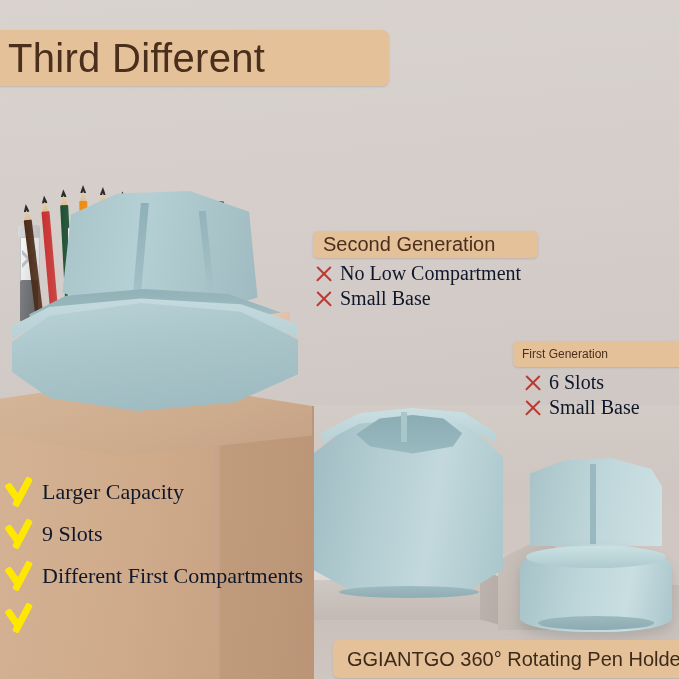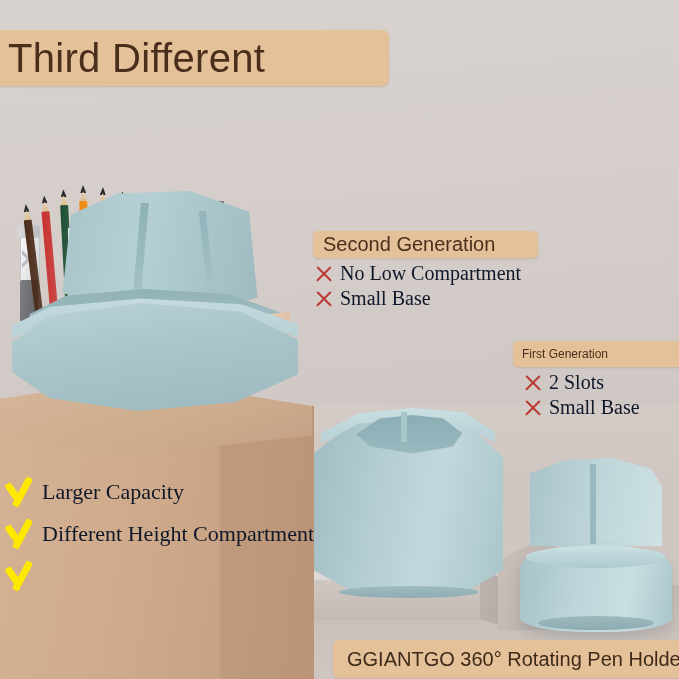--- a/index.html
+++ b/index.html
@@ -331,21 +331,21 @@
 
   <div class="banner" id="gen1-banner">
     <span>First Generation</span>
   </div>
   <div class="feat-list" id="gen1-list">
       <div class="feat-row">
         <span class="xmark">
           <i></i>
           <i></i>
         </span>
-        <span class="txt">2 Slots</span>
+        <span class="txt">6 Slots</span>
       </div>
       <div class="feat-row">
         <span class="xmark">
           <i></i>
           <i></i>
         </span>
         <span class="txt">Small Base</span>
       </div>
     </div>
 
@@ -355,21 +355,28 @@
           <i></i>
           <i></i>
         </span>
         <span class="txt">Larger Capacity</span>
       </div>
       <div class="feat-row">
         <span class="check">
           <i></i>
           <i></i>
         </span>
-        <span class="txt">Different Height Compartment</span>
+        <span class="txt">9 Slots</span>
+      </div>
+      <div class="feat-row">
+        <span class="check">
+          <i></i>
+          <i></i>
+        </span>
+        <span class="txt">Different First Compartments</span>
       </div>
       <div class="feat-row">
         <span class="check">
           <i></i>
           <i></i>
         </span>
       </div>
     </div>
 
   <div class="banner" id="caption-banner">

